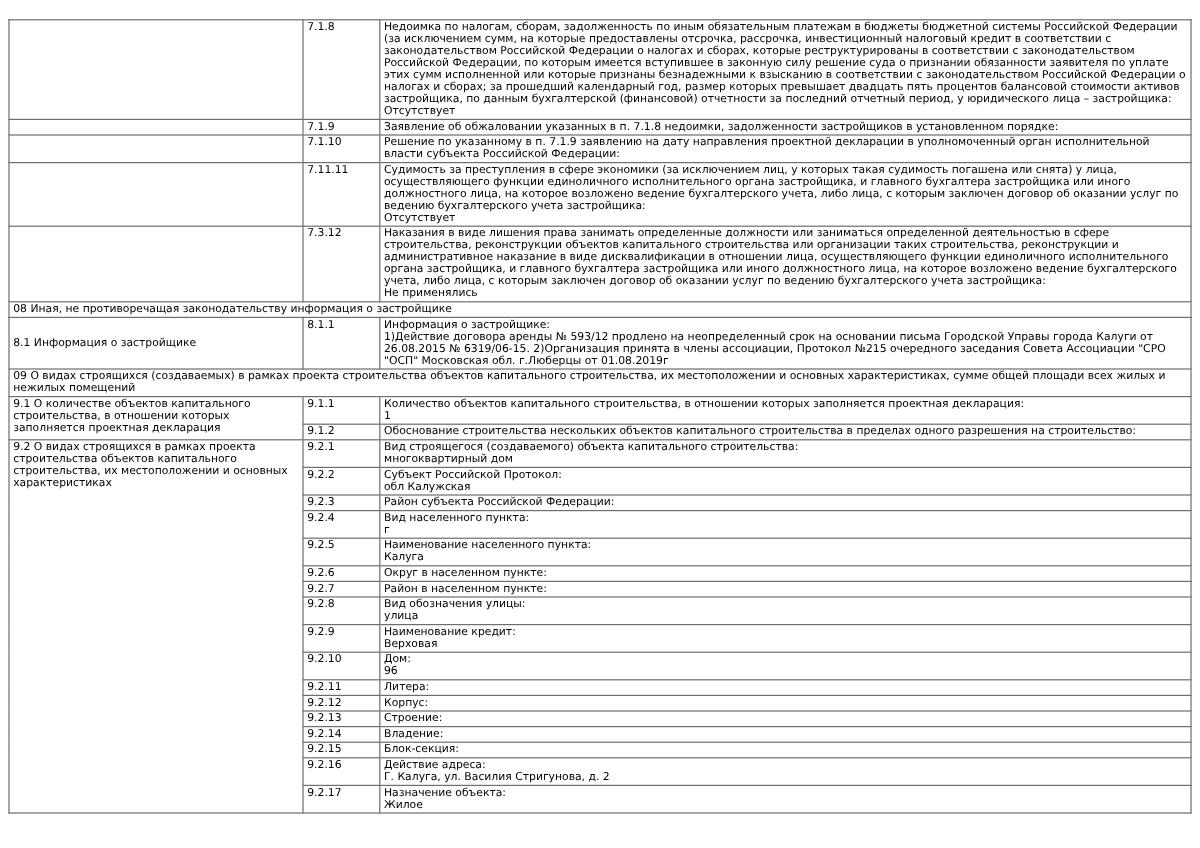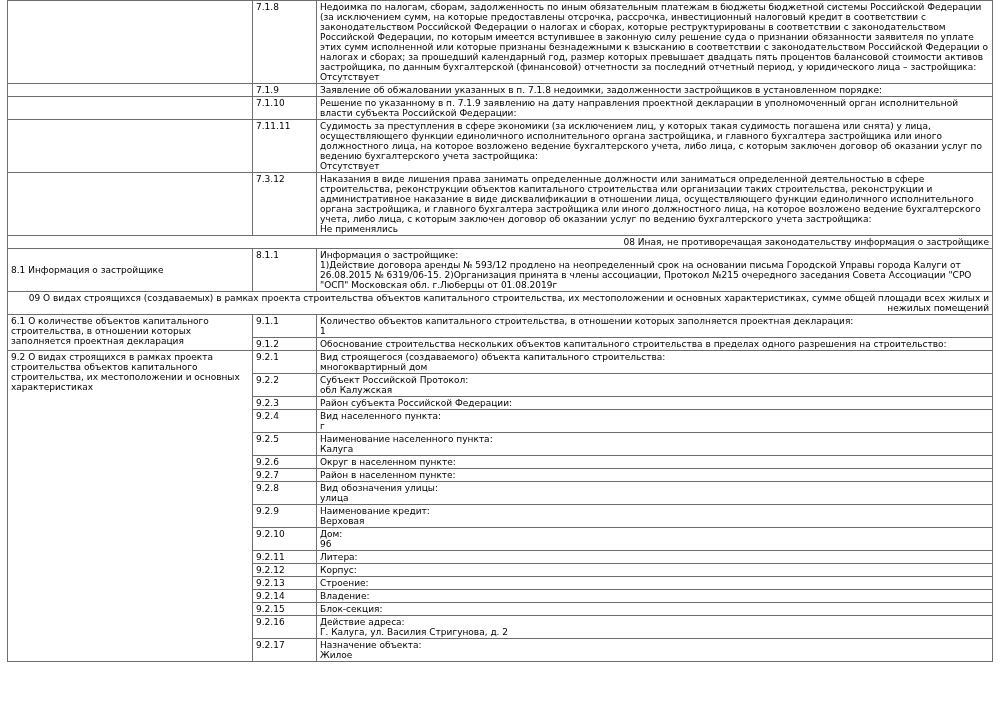--- a/index.html
+++ b/index.html
@@ -6,42 +6,42 @@
   body {
     width: 1000px; height: 707px;
     background: #ffffff;
     overflow: hidden;
     font-family: "DejaVu Sans", "Liberation Sans", sans-serif;
     color: #000000;
   }
   .page {
     box-sizing: border-box;
     width: 1000px; height: 707px;
-    padding: 0 7px;
+    padding: 16px 7px;
     background: #ffffff;
   }
   table.decl {
     border-collapse: collapse;
     table-layout: fixed;
     width: 985px;
     font-size: 9px;
     color: #000000;
   }
   table.decl td {
     border: 1px solid #6e6e6e;
     padding: 1px 3px;
     vertical-align: top;
     overflow: hidden;
     word-wrap: break-word;
   }
   .line { line-height: 10px; }
   td.left-cell { line-height: 10px; margin-top: 24px; }
   td.left-cell.v-mid { vertical-align: middle; }
   td.num-cell { vertical-align: middle; line-height: 10px; }
-  td.section-cell { line-height: 10px; text-align: right; }
+  td.section-cell { line-height: 10px; }
   td.content-cell { }
   .bold { font-weight: normal; }
 </style>
 </head>
 <body>
 
 <div class="page">
   <table class="decl">
     <colgroup>
       <col style="width:245px">
@@ -95,21 +95,21 @@
           <td class="num-cell">8.1.1</td>
           <td class="content-cell">
             <div class="line">Информация о застройщике:</div>
             <div class="line bold">1)Действие договора аренды № 593/12 продлено на неопределенный срок на основании письма Городской Управы города Калуги от 26.08.2015 № 6319/06-15. 2)Организация принята в члены ассоциации, Протокол №215 очередного заседания Совета Ассоциации "СРО "ОСП" Московская обл. г.Люберцы от 01.08.2019г</div>
           </td>
         </tr>
         <tr>
           <td colspan="3" class="section-cell">09 О видах строящихся (создаваемых) в рамках проекта строительства объектов капитального строительства, их местоположении и основных характеристиках, сумме общей площади всех жилых и нежилых помещений</td>
         </tr>
         <tr>
-          <td class="left-cell" rowspan="2">6.1 О количестве объектов капитального строительства, в отношении которых заполняется проектная декларация</td>
+          <td class="left-cell" rowspan="2">9.1 О количестве объектов капитального строительства, в отношении которых заполняется проектная декларация</td>
           <td class="num-cell">9.1.1</td>
           <td class="content-cell">
             <div class="line">Количество объектов капитального строительства, в отношении которых заполняется проектная декларация:</div>
             <div class="line bold">1</div>
           </td>
         </tr>
         <tr>
           <td class="num-cell">9.1.2</td>
           <td class="content-cell">
             <div class="line">Обоснование строительства нескольких объектов капитального строительства в пределах одного разрешения на строительство:</div>

